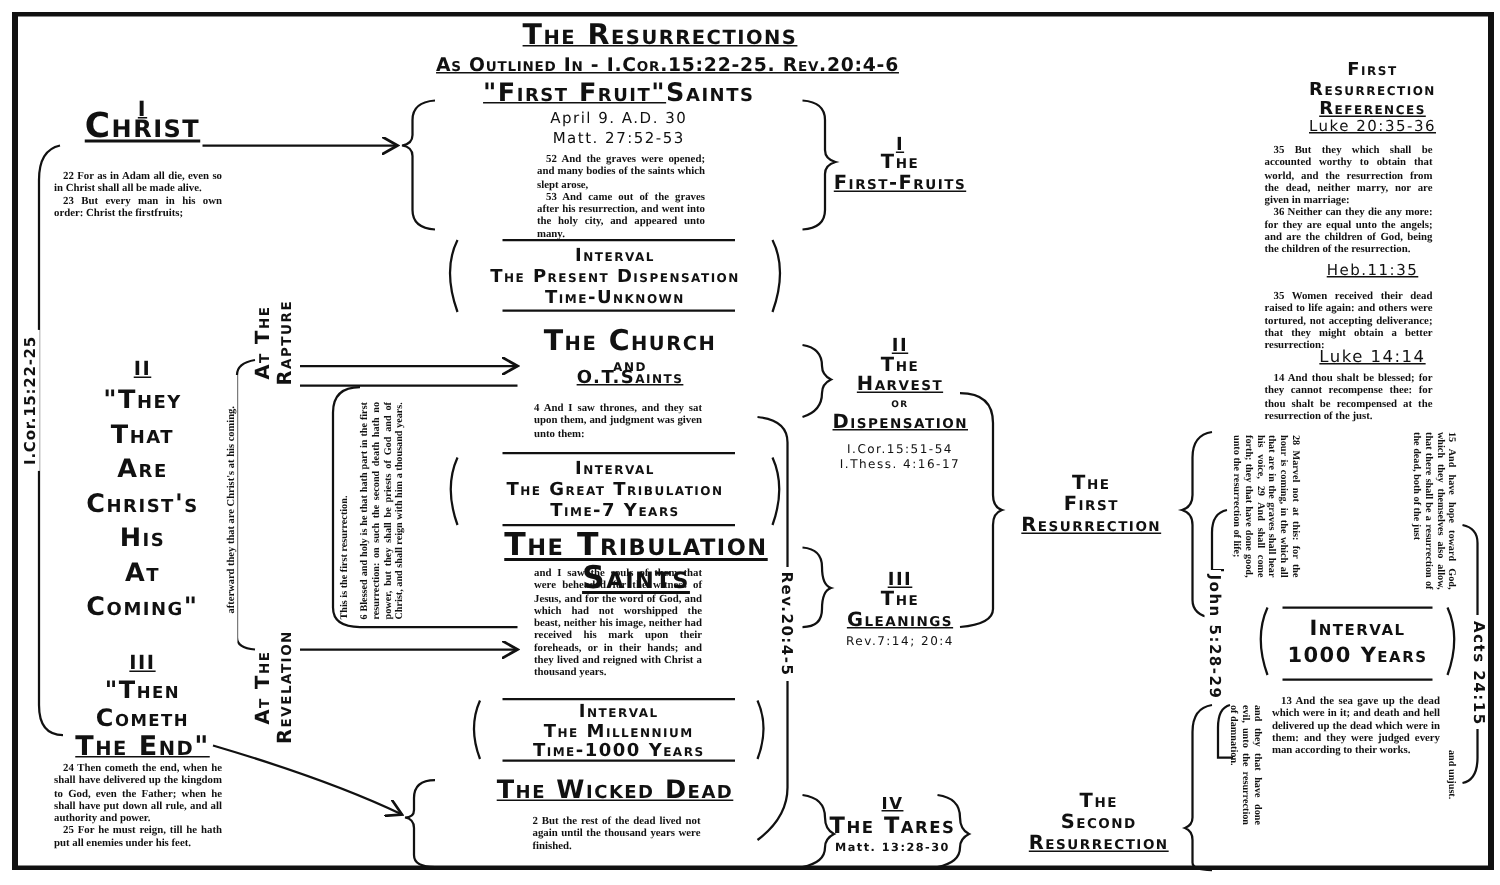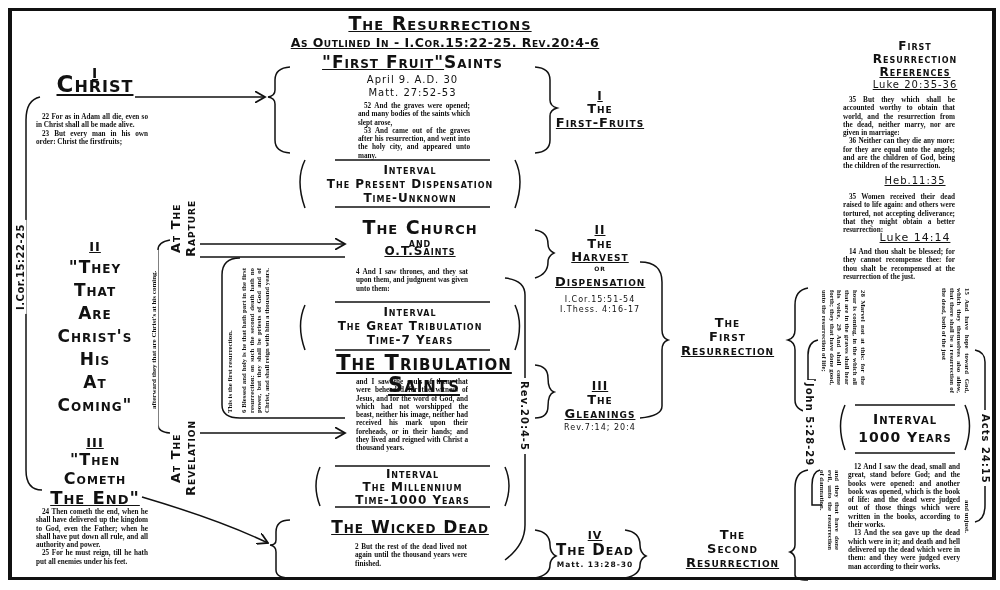--- a/index.html
+++ b/index.html
@@ -211,21 +211,21 @@
 </div>
 
 <div class="abs hd" style="left:585px;top:380px;width:30px;font-size:12px;text-decoration:underline;">III</div>
 <div class="abs hd sc" style="left:555px;top:393px;width:90px;font-size:13px;line-height:14px;">
   <div>The</div>
   <div class="ul">Gleanings</div>
 </div>
 <div class="abs hd" style="left:555px;top:424px;width:90px;font-size:8px;font-weight:normal;">Rev.7:14; 20:4</div>
 
 <div class="abs hd" style="left:580px;top:530px;width:30px;font-size:11px;text-decoration:underline;">IV</div>
-<div class="abs hd sc" style="left:550px;top:543px;width:90px;font-size:15px;">The Dead</div>
+<div class="abs hd sc" style="left:550px;top:543px;width:90px;font-size:15px;">The Tares</div>
 <div class="abs hd" style="left:555px;top:561px;width:80px;font-size:7.5px;">Matt. 13:28-30</div>
 
 <div class="abs hd sc" style="left:665px;top:316px;width:125px;font-size:13px;line-height:14px;">
   <div>The</div>
   <div>First</div>
   <div class="ul">Resurrection</div>
 </div>
 <div class="abs hd sc" style="left:670px;top:528px;width:125px;font-size:13px;line-height:14px;">
   <div>The</div>
   <div>Second</div>
@@ -262,15 +262,14 @@
 </div>
 <div class="abs verse vert" style="left:940px;top:288px;height:105px;font-size:6.8px;line-height:7.8px;">15 And have hope toward God, which they themselves also allow, that there shall be a resurrection of the dead, both of the just</div>
 <div class="abs verse vert" style="left:963px;top:500px;height:40px;font-size:6.8px;line-height:7.8px;">and unjust.</div>
 
 <div class="abs hd sc" style="left:845px;top:410px;width:120px;font-size:14px;line-height:18px;">
   <div>Interval</div>
   <div>1000 Years</div>
 </div>
 
 <div class="abs verse" style="left:848px;top:463px;width:112px;">
-  <p>12 And I saw the dead, small and great, stand before God; and the books were opened: and another book was opened, which is the book of life: and the dead were judged out of those things which were written in the books, according to their works.</p>
   <p>13 And the sea gave up the dead which were in it; and death and hell delivered up the dead which were in them: and they were judged every man according to their works.</p>
 </div>
 
 </body></html>

